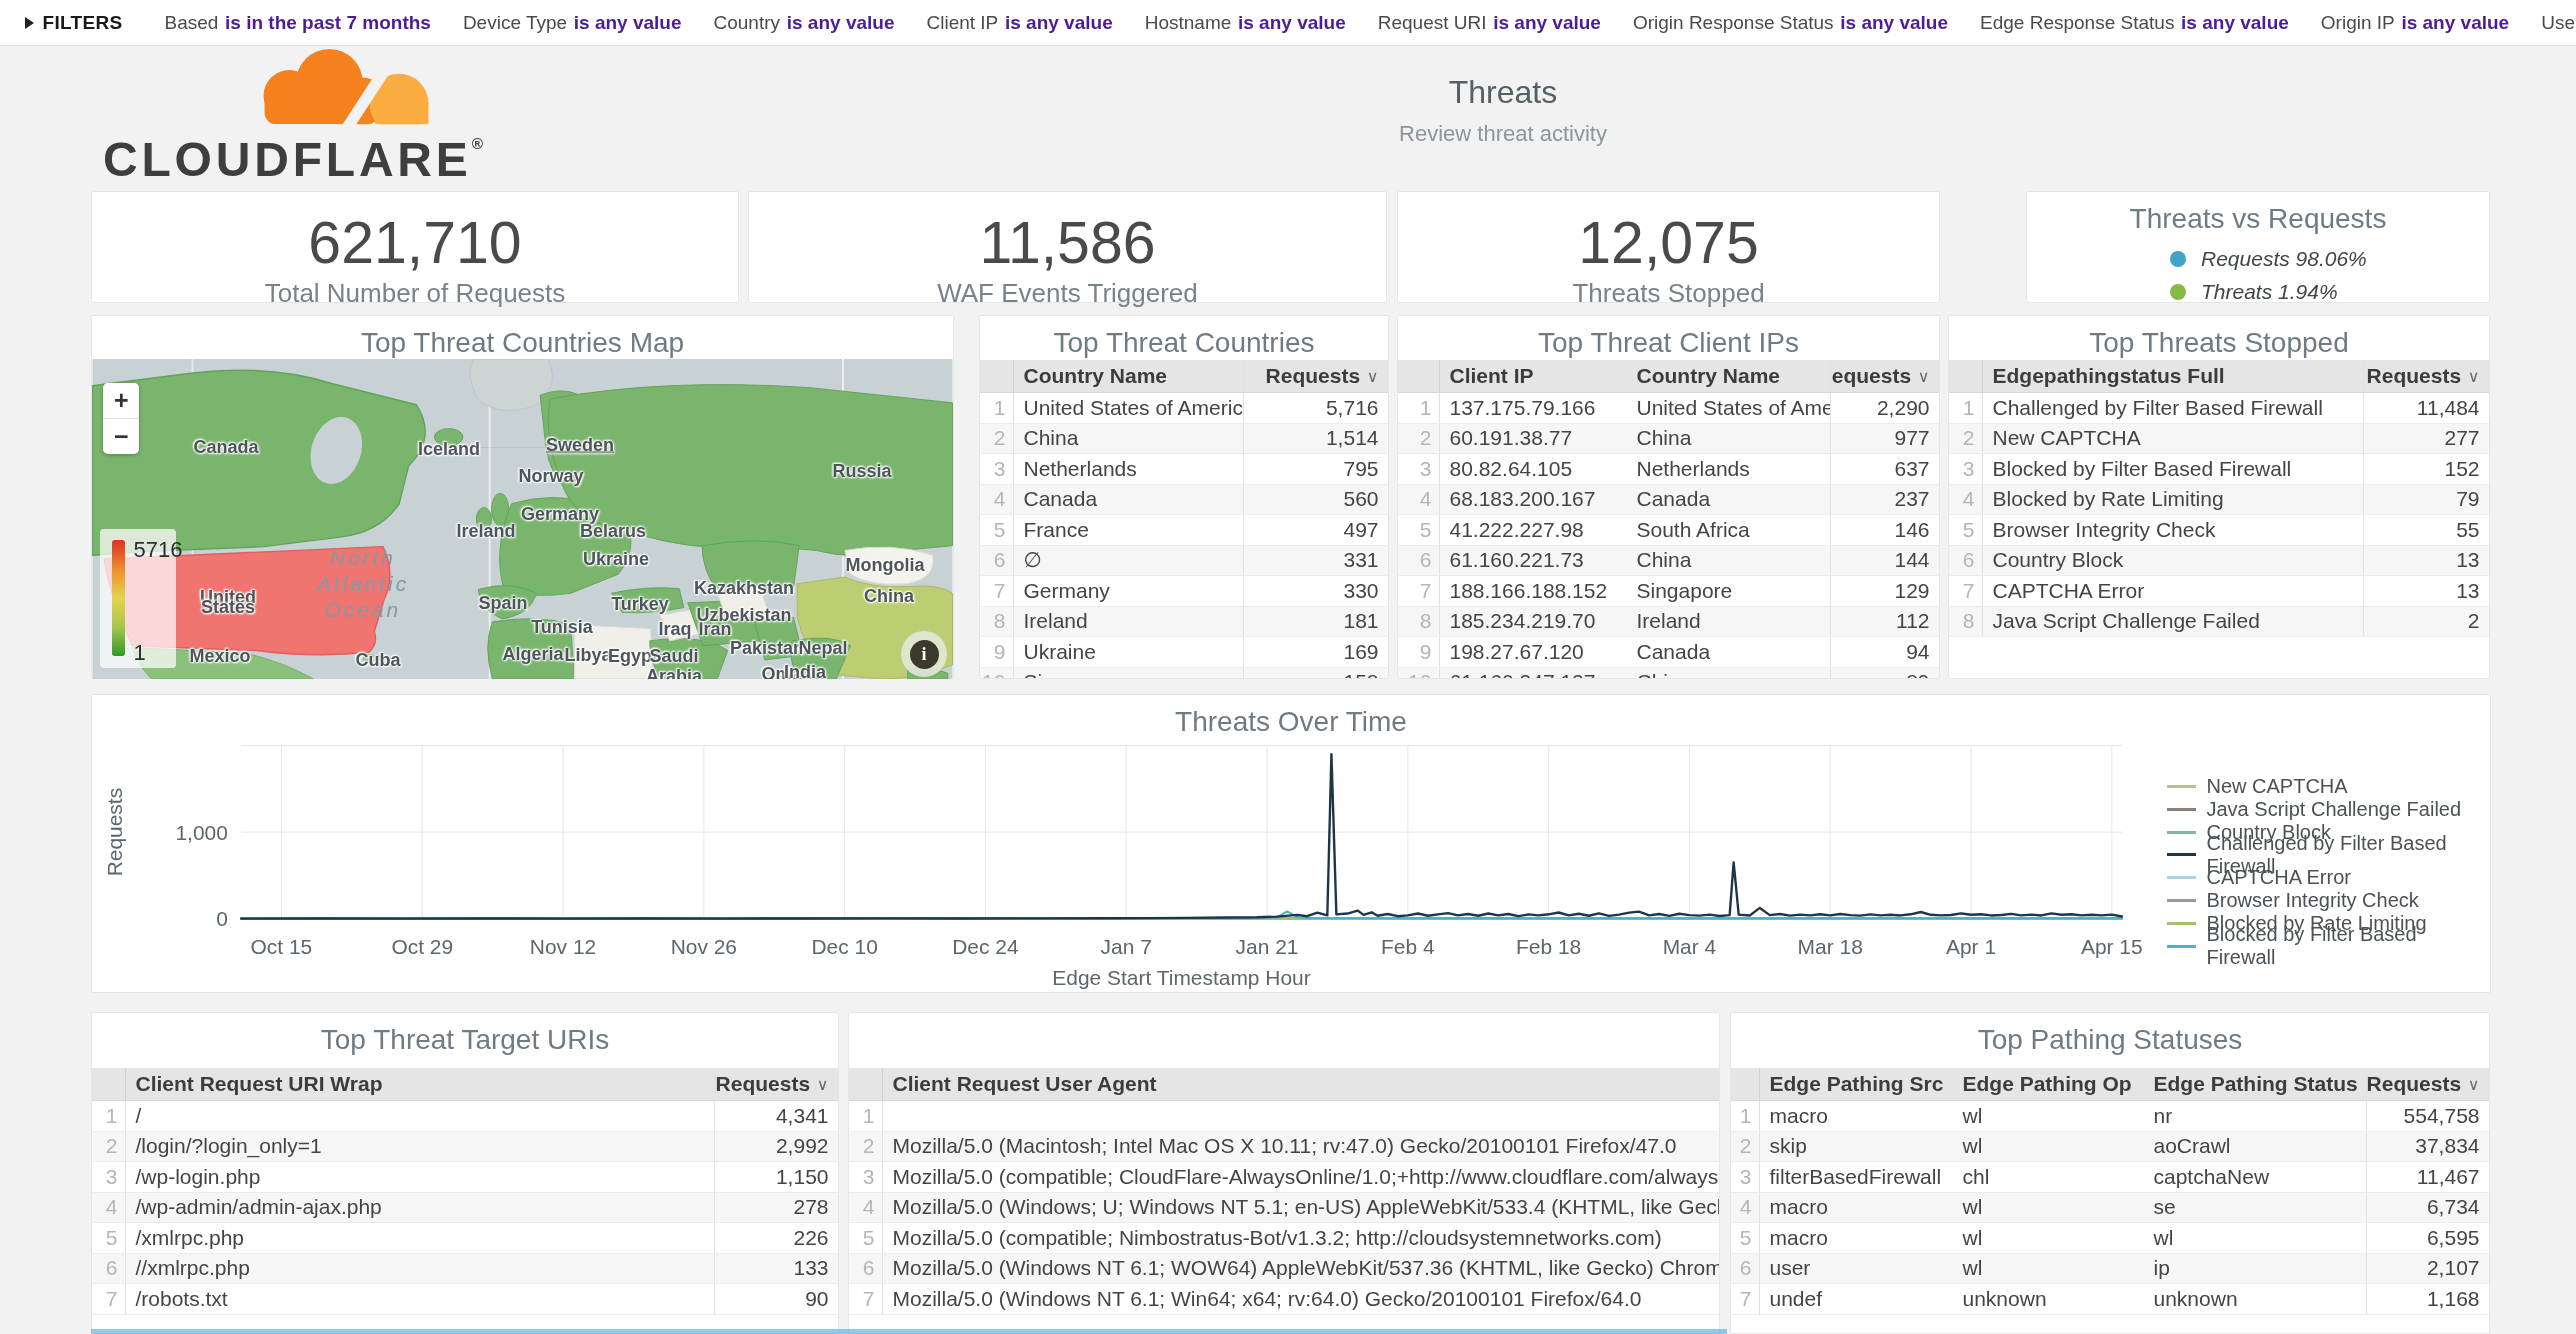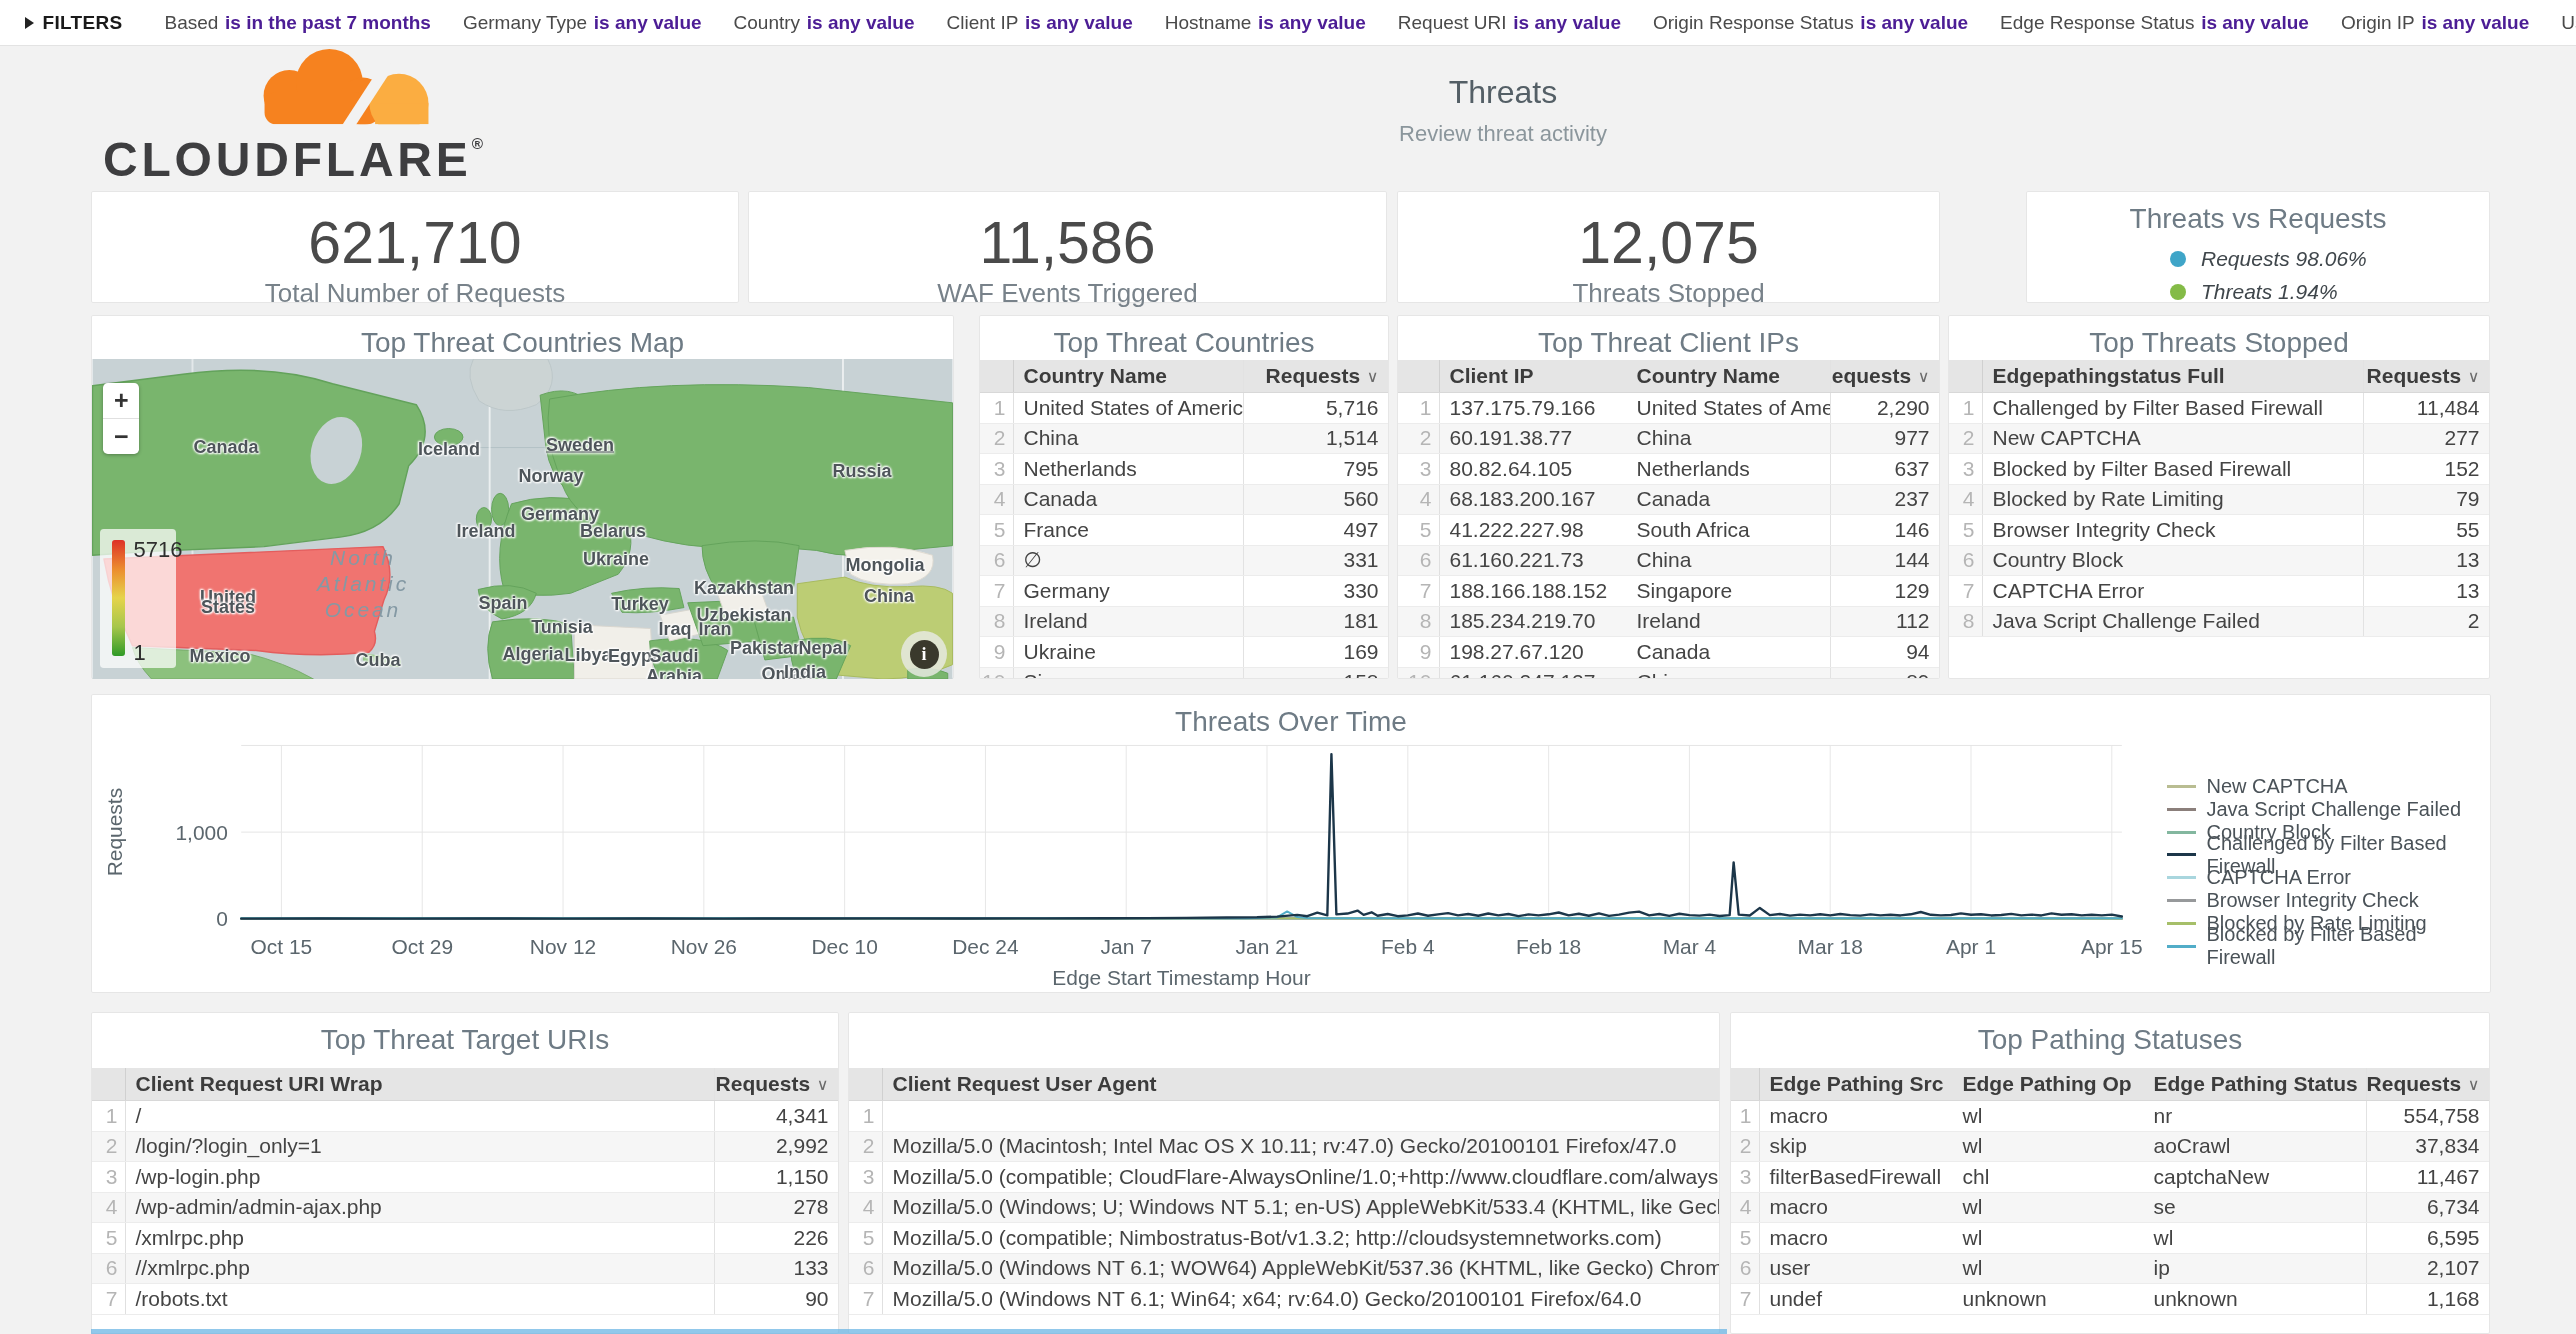--- a/index.html
+++ b/index.html
@@ -81,21 +81,21 @@
 </head>
 <body>
 
 <div class="filterbar">
   <div class="filters-toggle">
     <span class="tri"></span>
     <span>FILTERS</span>
   </div>
   <div id="filter-items" style="display:flex;">
       <span class="f-item"><span>Based</span><span class="fv">is in the past 7 months</span></span>
-      <span class="f-item"><span>Germany Type</span><span class="fv">is any value</span></span>
+      <span class="f-item"><span>Device Type</span><span class="fv">is any value</span></span>
       <span class="f-item"><span>Country</span><span class="fv">is any value</span></span>
       <span class="f-item"><span>Client IP</span><span class="fv">is any value</span></span>
       <span class="f-item"><span>Hostname</span><span class="fv">is any value</span></span>
       <span class="f-item"><span>Request URI</span><span class="fv">is any value</span></span>
       <span class="f-item"><span>Origin Response Status</span><span class="fv">is any value</span></span>
       <span class="f-item"><span>Edge Response Status</span><span class="fv">is any value</span></span>
       <span class="f-item"><span>Origin IP</span><span class="fv">is any value</span></span>
       <span class="f-item"><span>User Agent</span></span>
     </div>
 </div>

